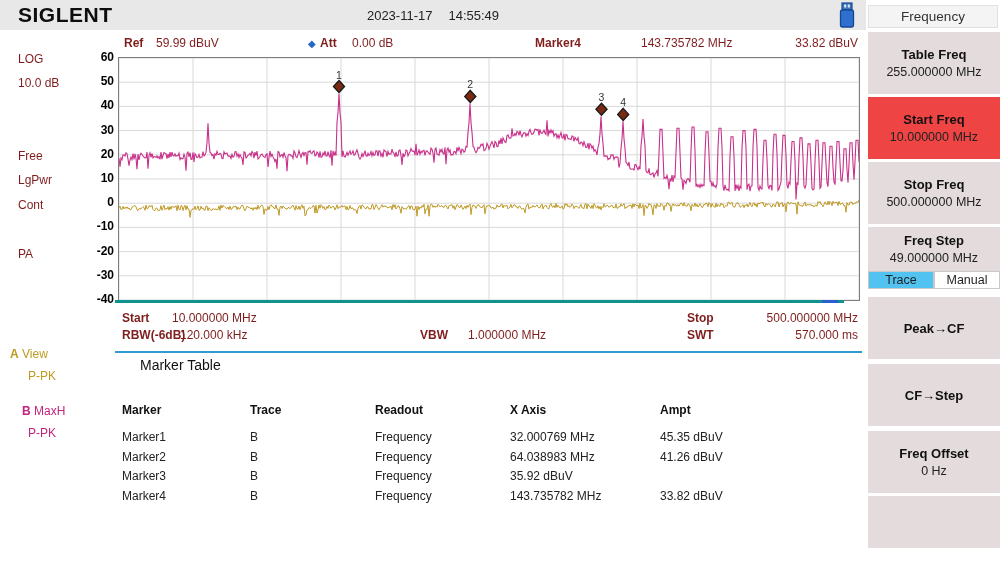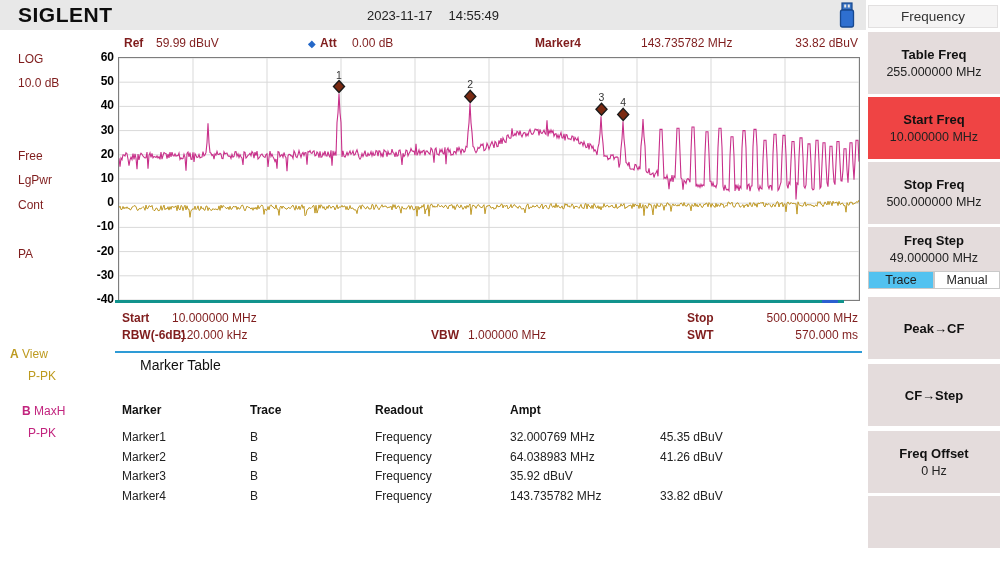--- a/index.html
+++ b/index.html
@@ -148,32 +148,33 @@
   <div class="sweep"></div>
   <div class="sweepcur"></div>
 
   <div class="lbl b" style="left:122px;top:311px;">Start</div>
   <div class="lbl" style="left:172px;top:311px;">10.000000 MHz</div>
   <div class="lbl b" style="left:687px;top:311px;">Stop</div>
   <div class="lbl rt" style="left:748px;top:311px;width:110px;">500.000000 MHz</div>
 
   <div class="lbl b" style="left:122px;top:328px;">RBW(-6dB)</div>
   <div class="lbl" style="left:180px;top:328px;">120.000 kHz</div>
-  <div class="lbl b" style="left:431px;top:328px;">VBW</div>
+  <div class="lbl b" style="left:420px;top:328px;">VBW</div>
   <div class="lbl" style="left:468px;top:328px;">1.000000 MHz</div>
   <div class="lbl b" style="left:687px;top:328px;">SWT</div>
   <div class="lbl rt" style="left:748px;top:328px;width:110px;">570.000 ms</div>
 
   <div class="sep"></div>
   <div class="mt-title">Marker Table</div>
   <div class="mtable">
     <div class="mrow head">
       <span>Marker</span>
       <span>Trace</span>
       <span>Readout</span>
+      <span>X Axis</span>
       <span>Ampt</span>
     </div>
     <div class="mrow">
       <span>Marker1</span>
       <span>B</span>
       <span>Frequency</span>
       <span>32.000769 MHz</span>
       <span>45.35 dBuV</span>
     </div>
     <div class="mrow">

